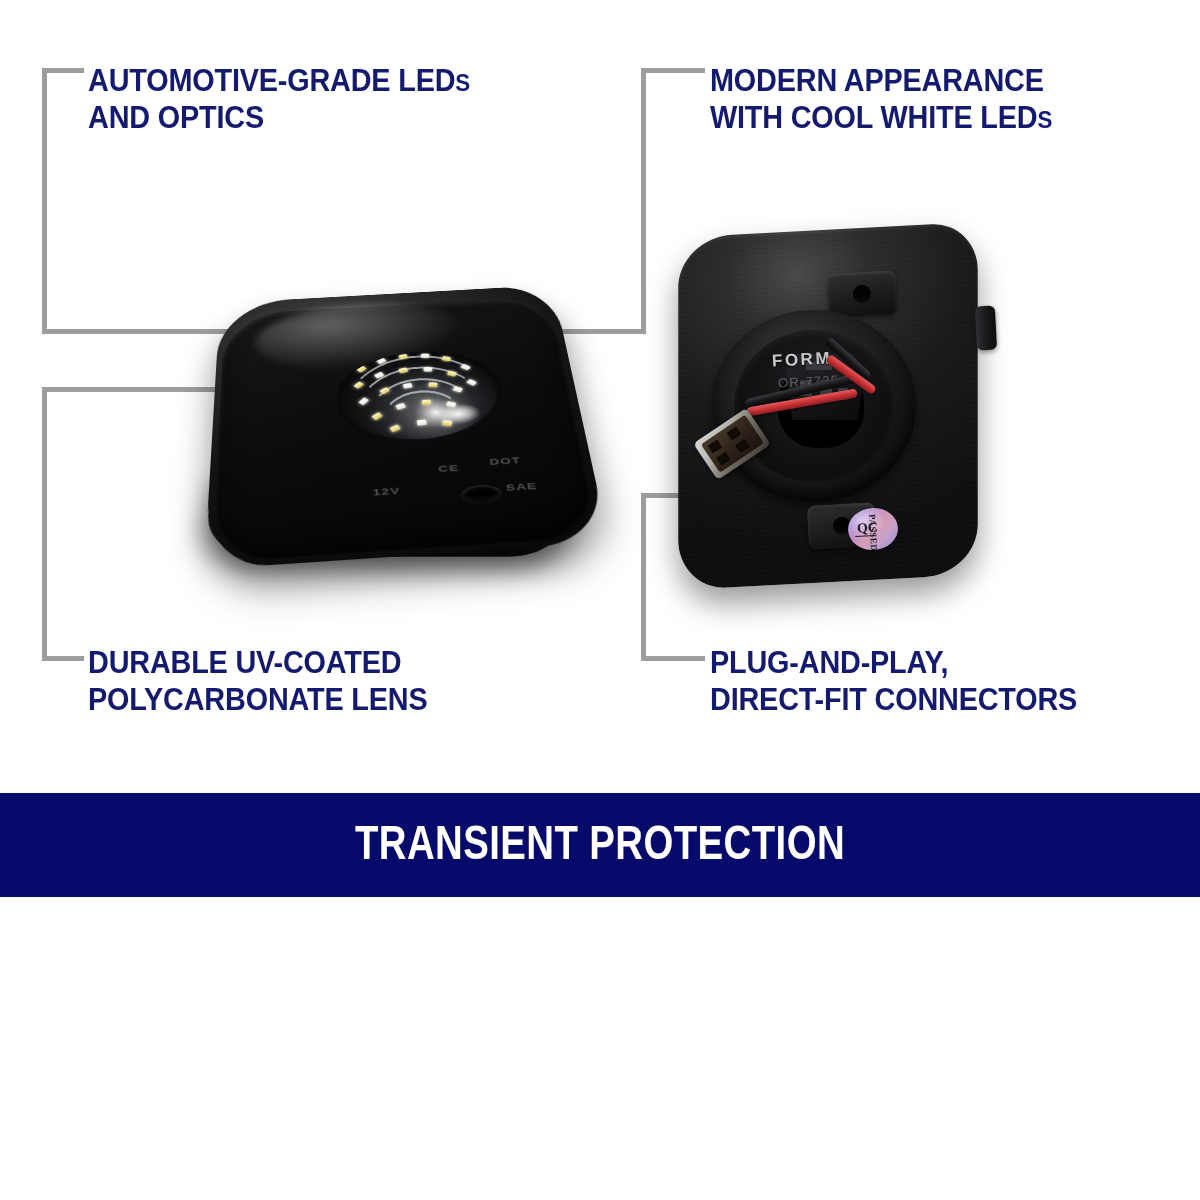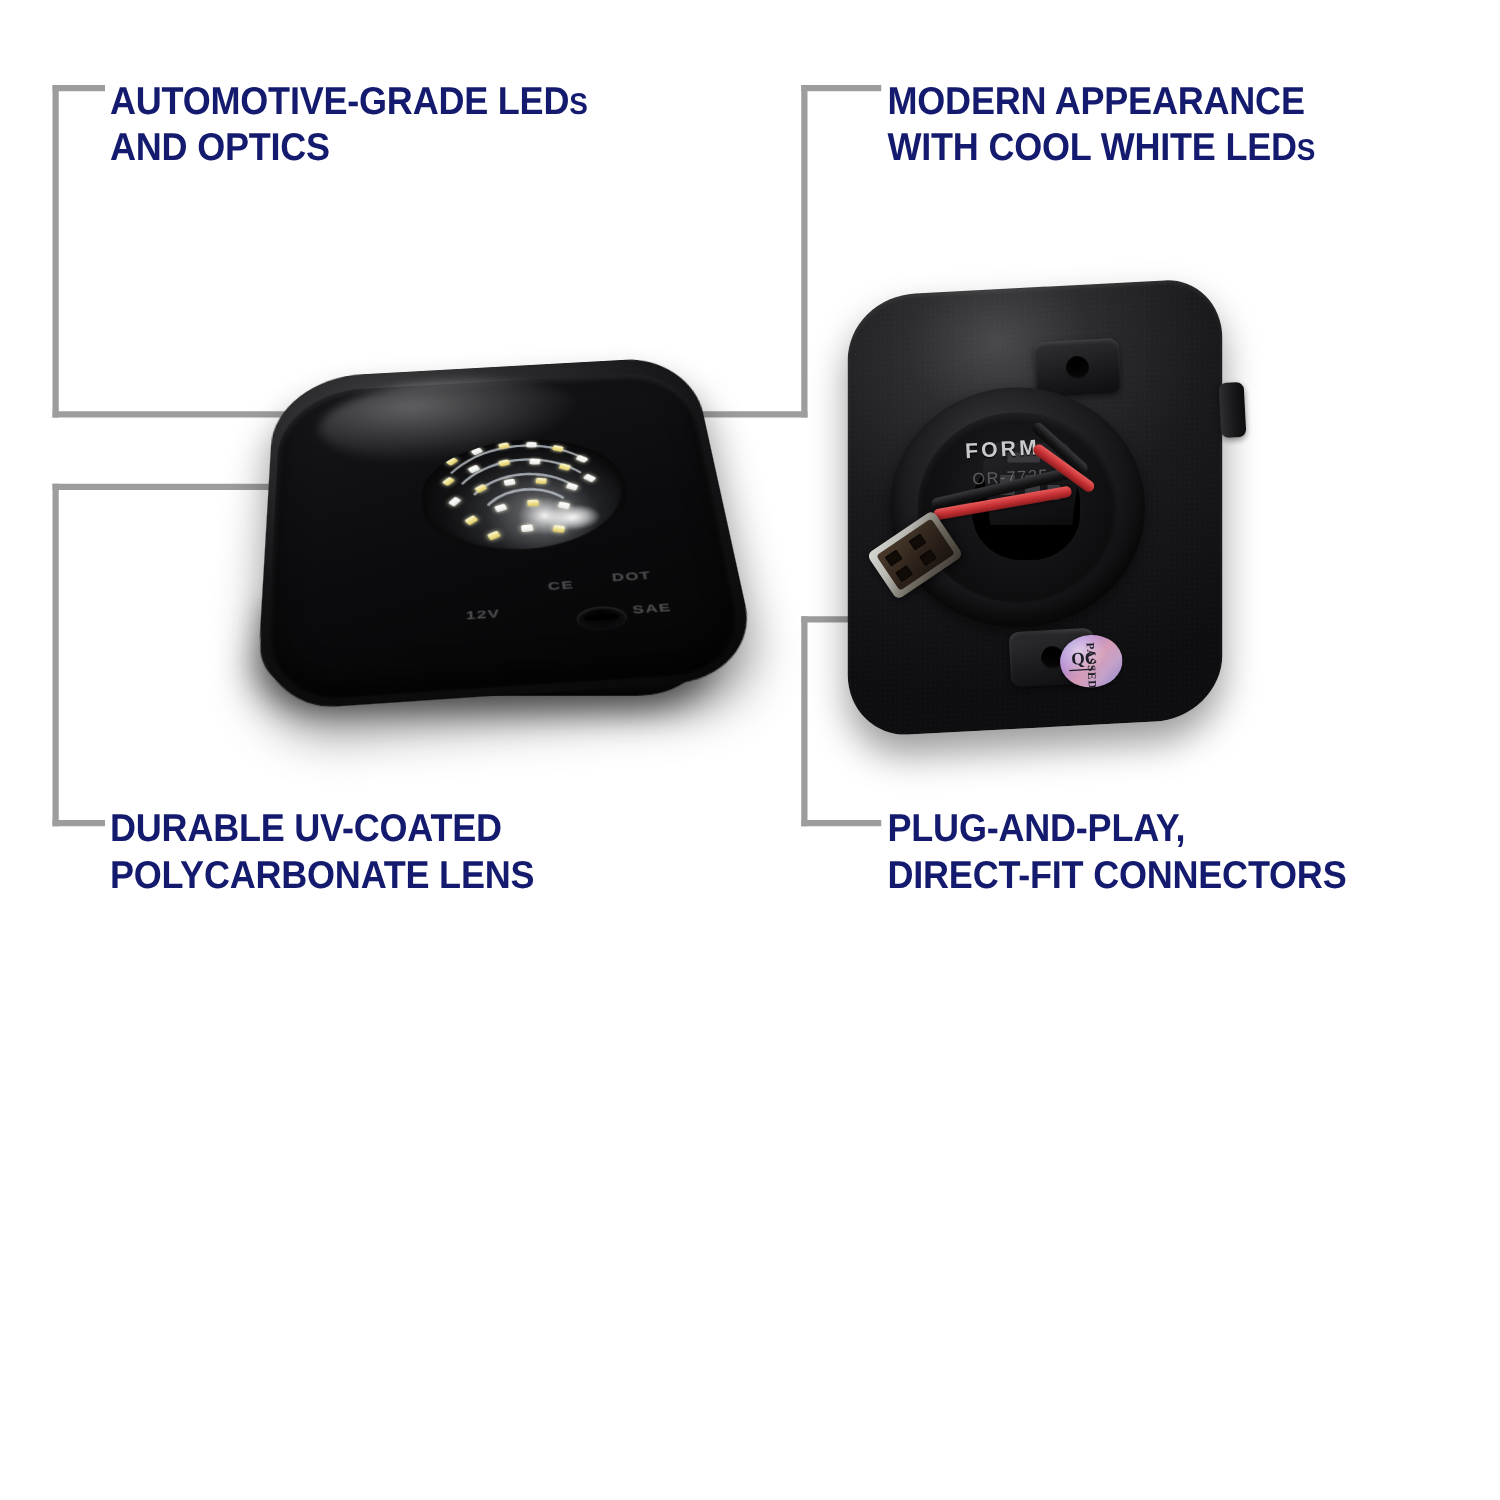--- a/index.html
+++ b/index.html
@@ -399,15 +399,18 @@
       </div>
     </div>
 
     <div class="qc-sticker">
       <div class="qc-qc">QC</div>
       <div class="qc-rule"></div>
       <div class="qc-passed">PASSED</div>
     </div>
   </div>
 
+  <div id="banner">
+    <div id="banner-title">TRANSIENT PROTECTION</div>
+  </div>
 
 
 </div>
 
 </body></html>

